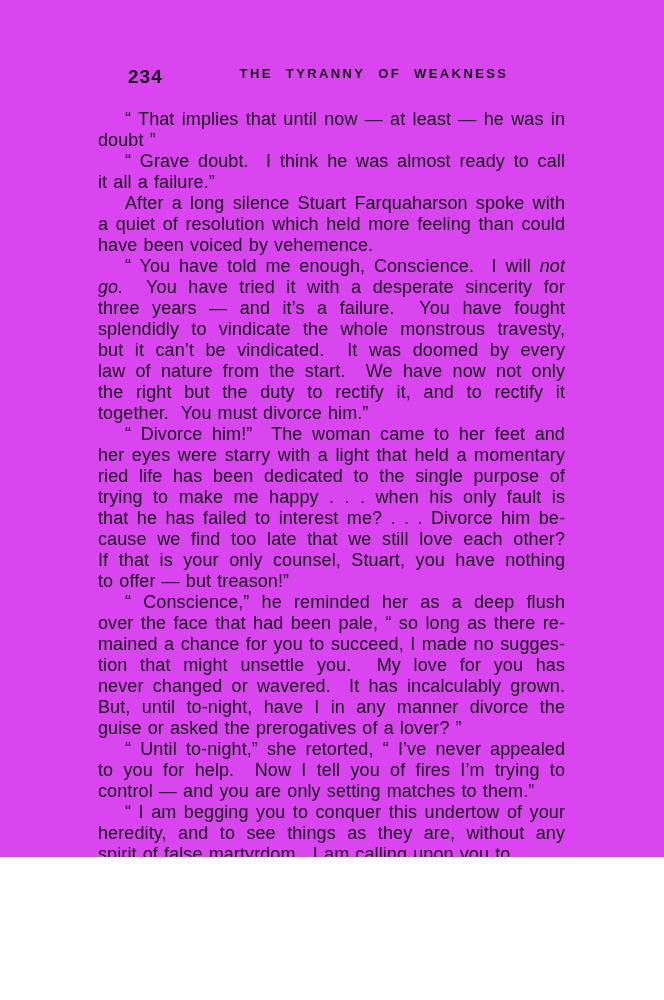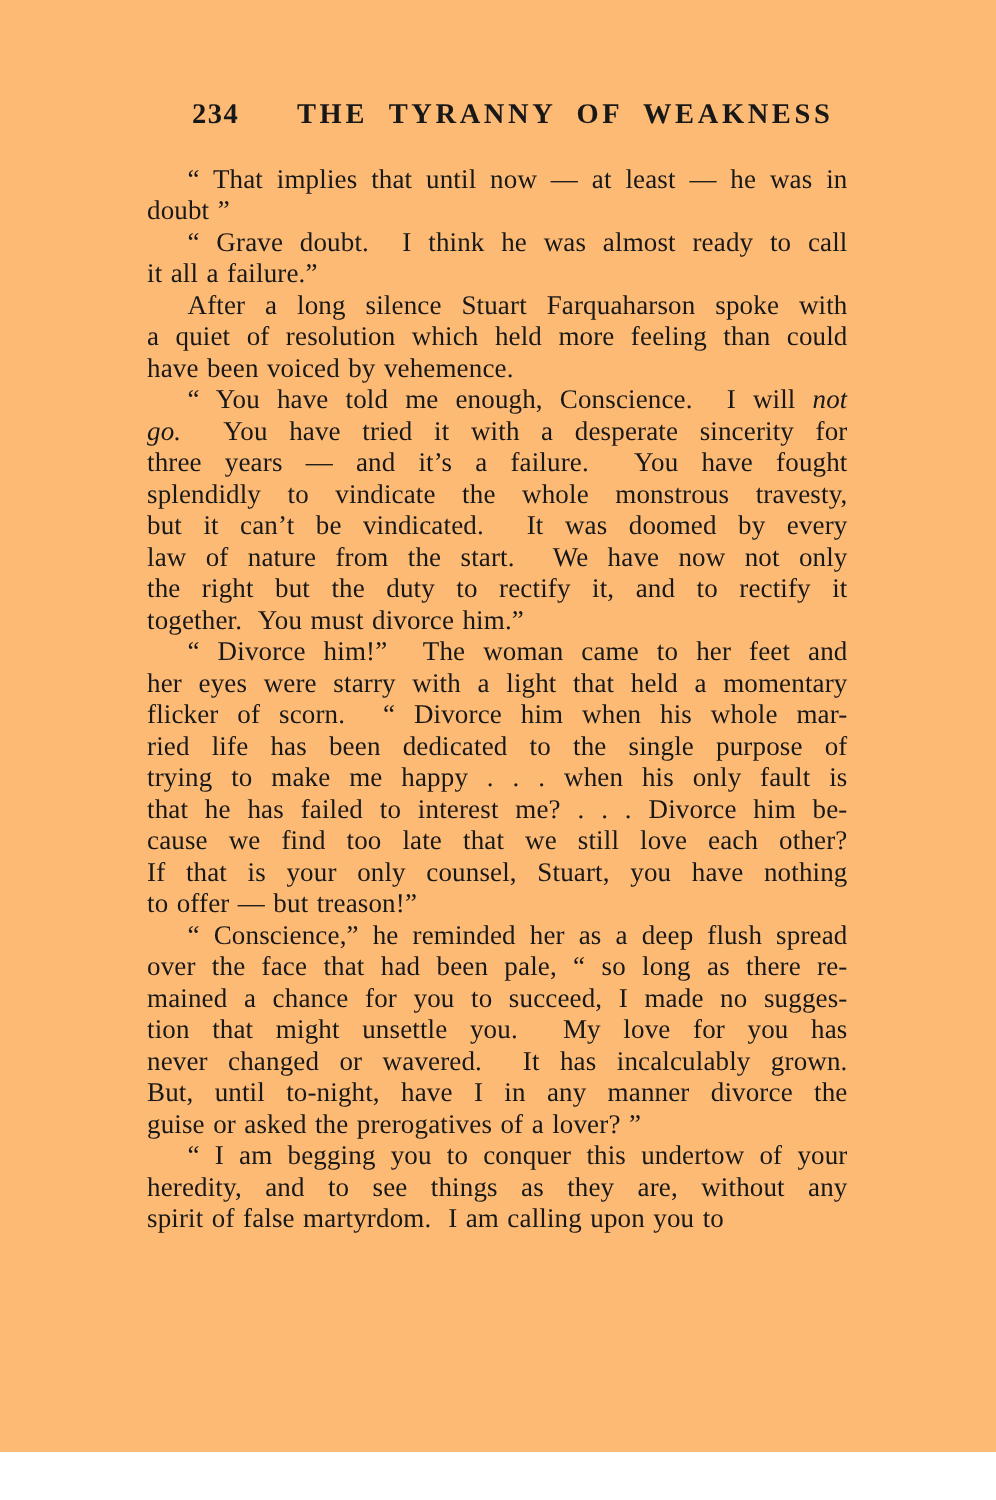--- a/index.html
+++ b/index.html
@@ -3,24 +3,24 @@
 <meta charset="utf-8">
 <style>
   html, body {
     margin: 0;
     padding: 0;
     background: #ffffff;
   }
   .sheet {
     position: relative;
     width: 664px;
-    height: 968px;
-    background: #fdba74;
+    height: 857px;
+    background: #d946ef;
     overflow: hidden;
-    font-family: Liberation Serif, serif;
+    font-family: Liberation Sans, sans-serif;
     color: #181818;
   }
   .running-header {
     position: absolute;
     top: 66px;
     left: 98px;
     width: 467px;
     height: 24px;
   }
   .page-number {
@@ -30,21 +30,21 @@
     font-size: 19px;
     letter-spacing: 1px;
     font-weight: 600;
   }
   .running-title {
     position: absolute;
     left: 100px;
     top: 0;
     width: 352px;
     text-align: center;
-    font-size: 19px;
+    font-size: 13px;
     font-weight: 700;
     letter-spacing: 2.4px;
     word-spacing: 7px;
     white-space: nowrap;
   }
   .page-body {
     position: absolute;
     top: 109px;
     left: 98px;
     width: 467px;
@@ -95,36 +95,40 @@
         <div class="line just">three years — and it’s a failure.&nbsp; You have fought</div>
         <div class="line just">splendidly to vindicate the whole monstrous travesty,</div>
         <div class="line just">but it can’t be vindicated.&nbsp; It was doomed by every</div>
         <div class="line just">law of nature from the start.&nbsp; We have now not only</div>
         <div class="line just">the right but the duty to rectify it, and to rectify it</div>
         <div class="line">together.&nbsp; You must divorce him.”</div>
       </div>
       <div class="paragraph">
         <div class="line indent just">“ Divorce him!”&nbsp; The woman came to her feet and</div>
         <div class="line just">her eyes were starry with a light that held a momentary</div>
-        <div class="line just">flicker of scorn.&nbsp; “ Divorce him when his whole mar-</div>
         <div class="line just">ried life has been dedicated to the single purpose of</div>
         <div class="line just">trying to make me happy . . . when his only fault is</div>
         <div class="line just">that he has failed to interest me? . . . Divorce him be-</div>
         <div class="line just">cause we find too late that we still love each other?</div>
         <div class="line just">If that is your only counsel, Stuart, you have nothing</div>
         <div class="line">to offer — but treason!”</div>
       </div>
       <div class="paragraph">
         <div class="line indent just">“ Conscience,” he reminded her as a deep flush spread</div>
         <div class="line just">over the face that had been pale, “ so long as there re-</div>
         <div class="line just">mained a chance for you to succeed, I made no sugges-</div>
         <div class="line just">tion that might unsettle you.&nbsp; My love for you has</div>
         <div class="line just">never changed or wavered.&nbsp; It has incalculably grown.</div>
         <div class="line just">But, until to-night, have I in any manner divorce the</div>
         <div class="line">guise or asked the prerogatives of a lover? ”</div>
       </div>
       <div class="paragraph">
+        <div class="line indent just">“ Until to-night,” she retorted, “ I’ve never appealed</div>
+        <div class="line just">to you for help.&nbsp; Now I tell you of fires I’m trying to</div>
+        <div class="line">control — and you are only setting matches to them.”</div>
+      </div>
+      <div class="paragraph">
         <div class="line indent just">“ I am begging you to conquer this undertow of your</div>
         <div class="line just">heredity, and to see things as they are, without any</div>
         <div class="line">spirit of false martyrdom.&nbsp; I am calling upon you to</div>
       </div>
     </div>
 </div>
 
 </body></html>

